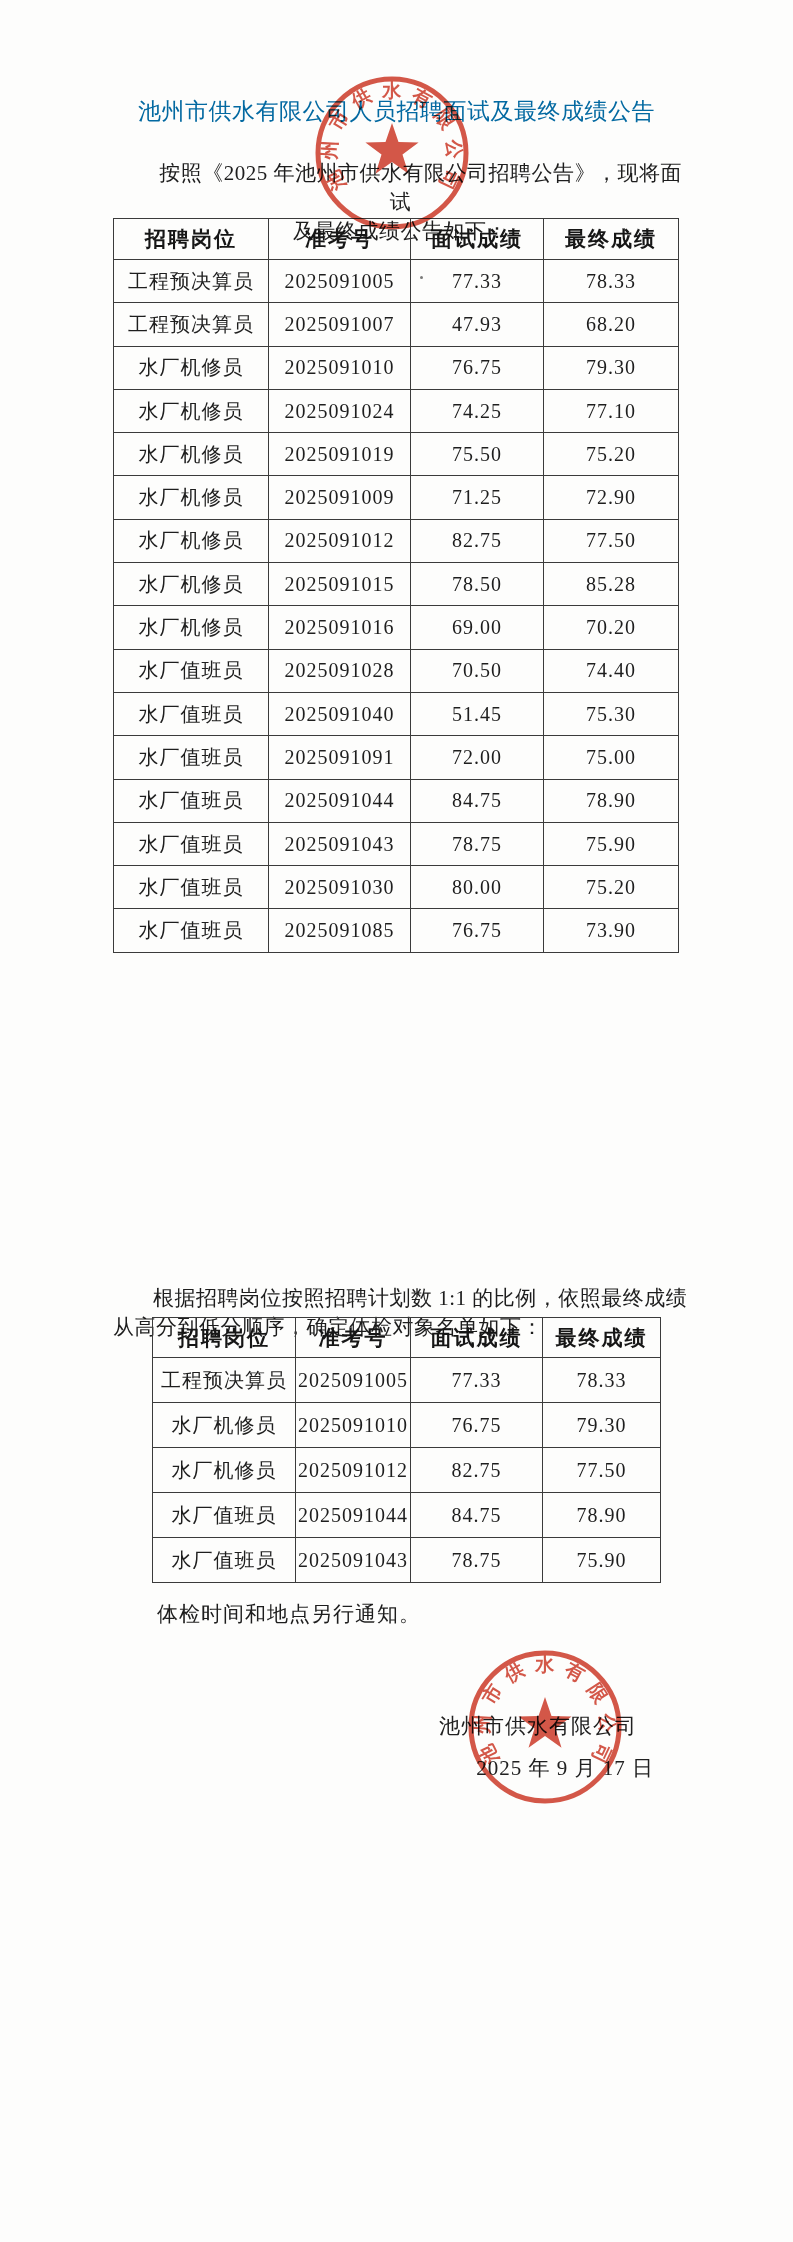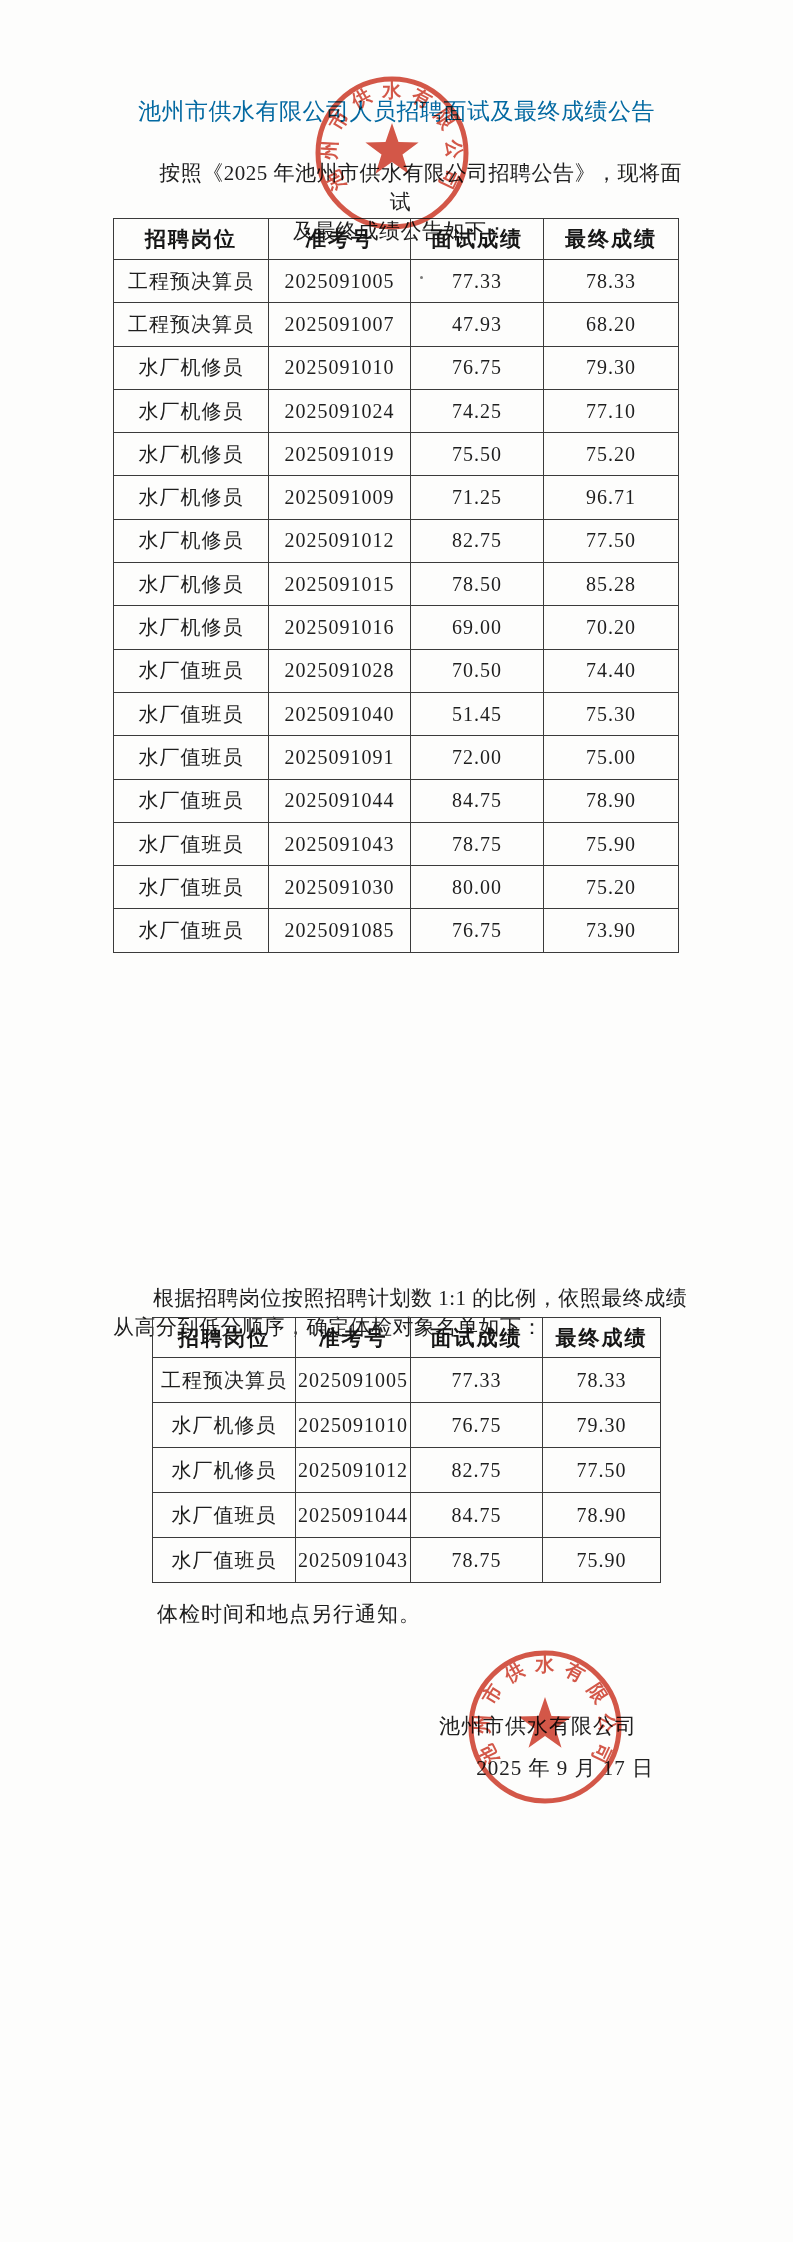--- a/index.html
+++ b/index.html
@@ -132,21 +132,21 @@
         <tr>
           <td>水厂机修员</td>
           <td>2025091019</td>
           <td>75.50</td>
           <td>75.20</td>
         </tr>
         <tr>
           <td>水厂机修员</td>
           <td>2025091009</td>
           <td>71.25</td>
-          <td>96.71</td>
+          <td>72.90</td>
         </tr>
         <tr>
           <td>水厂机修员</td>
           <td>2025091012</td>
           <td>82.75</td>
           <td>77.50</td>
         </tr>
         <tr>
           <td>水厂机修员</td>
           <td>2025091015</td>

